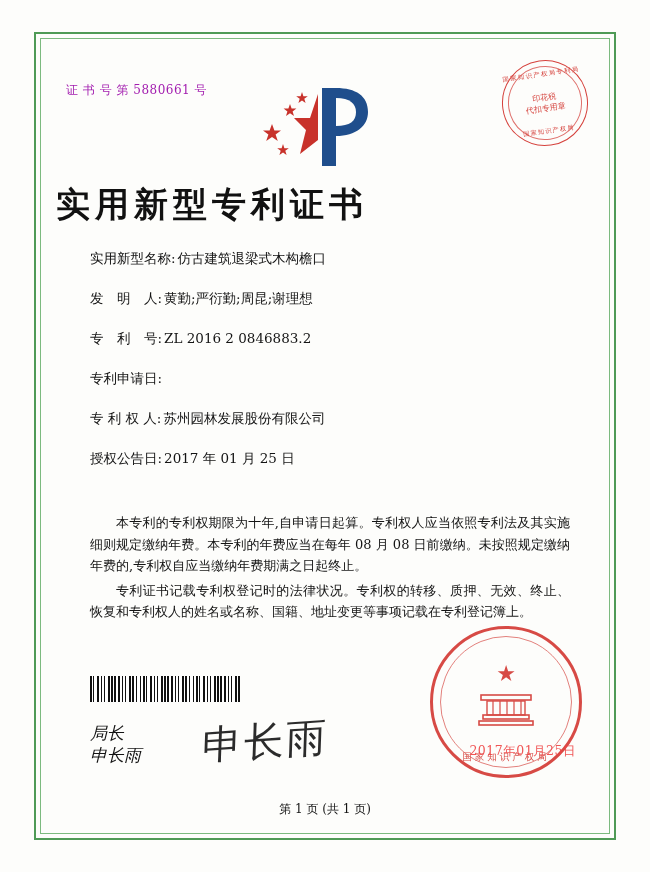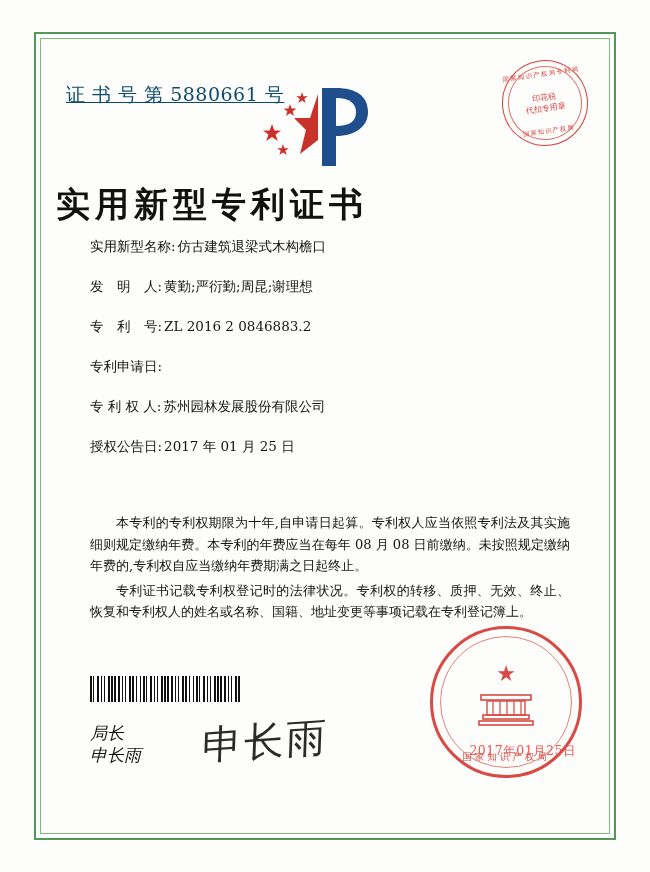--- a/index.html
+++ b/index.html
@@ -59,25 +59,24 @@
     top: 54px;
     right: 56px;
     bottom: 50px;
   }
 
   
   .cert-no {
     position: absolute;
     left: 10px;
     top: 28px;
-    font-size: 19px;
+    font-size: 12px;
     letter-spacing: 0.5px;
-    color: #0c4a6e;
+    color: #a21caf;
     white-space: nowrap;
-    text-decoration: underline;
   }
 
   .top-seal {
     position: absolute;
     right: 6px;
     top: 6px;
     width: 86px;
     height: 86px;
     border-radius: 50%;
     border: 1.6px solid #d2322c;
@@ -139,21 +138,21 @@
     font-weight: bold;
     letter-spacing: 5px;
     color: #111;
     font-family: "DejaVu Serif", "Liberation Serif", serif;
   }
 
   .fields {
     position: absolute;
     left: 34px;
     right: 20px;
-    top: 184px;
+    top: 196px;
   }
   .field-row {
     display: flex;
     align-items: baseline;
     margin-bottom: 22px;
     font-size: 13.5px;
   }
   .field-label {
     white-space: pre;
     color: #141414;
@@ -381,15 +380,16 @@
           <line x1="44" y1="12" x2="44" y2="26" stroke="#d2322c" stroke-width="1.2"></line>
           <rect x="4" y="6" width="50" height="5" fill="none" stroke="#d2322c" stroke-width="1.6"></rect>
           <rect x="2" y="32" width="54" height="4" fill="none" stroke="#d2322c" stroke-width="1.6"></rect>
         </svg>
       </div>
       <div class="arc-bottom">国家知识产权局</div>
     </div>
 
     <div class="seal-date">2017年01月25日</div>
 
+    <div class="page-footer">第 1 页 (共 1 页)</div>
 
   </div>
 </div>
 
 </body></html>

